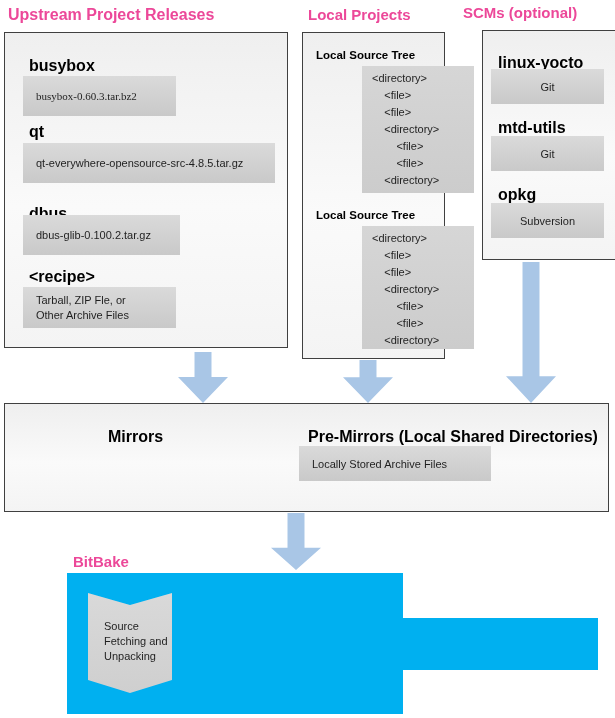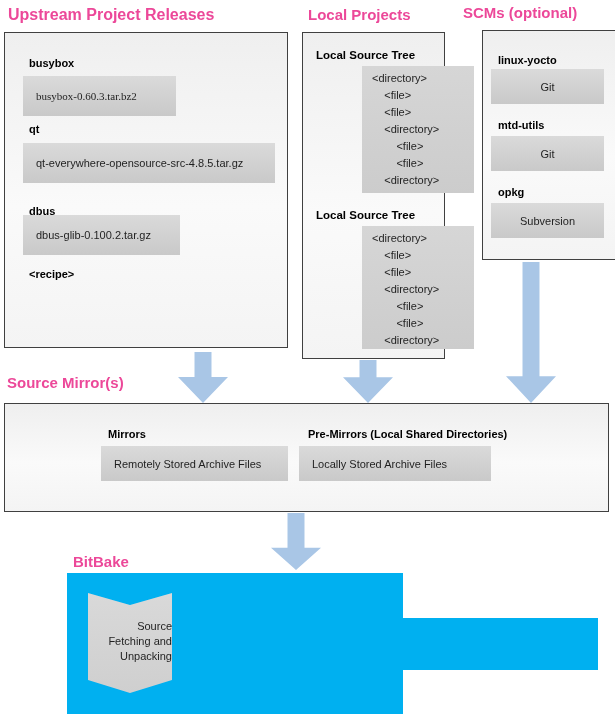--- a/index.html
+++ b/index.html
@@ -9,21 +9,21 @@
   }
   .section-title{
     position:absolute;font-size:15px;font-weight:bold;color:#ec4899;white-space:nowrap;
   }
   .outer-box{
     position:absolute;border:1.5px solid #404040;
     background:linear-gradient(180deg,#efefef 0%,#fafafa 55%,#f4f4f4 100%);
     box-sizing:border-box;
   }
   .item-label{
-    position:absolute;font-size:11px;font-weight:bold;color:#000;white-space:nowrap;
+    position:absolute;font-size:16px;font-weight:bold;color:#000;white-space:nowrap;
   }
   .gray-box{
     position:absolute;background:linear-gradient(180deg,#dadada 0%,#c9c9c9 100%);
     font-size:11px;display:flex;align-items:center;box-sizing:border-box;
     padding-left:13px;color:#1f1f1f;
   }
   .gray-box.center{justify-content:center;padding-left:0;}
   .gray-box.multiline{white-space:pre-line;line-height:15px;}
   .tree-box{
     position:absolute;background:linear-gradient(180deg,#d6d6d6 0%,#cccccc 100%);
@@ -32,46 +32,47 @@
   }
   .arrow-down{position:absolute;background:#a9c6e6;}
   .a1{clip-path:polygon(33% 0,67% 0,67% 49%,100% 49%,50% 100%,0 49%,33% 49%);}
   .a2{clip-path:polygon(33% 0,67% 0,67% 40%,100% 40%,50% 100%,0 40%,33% 40%);}
   .a3{clip-path:polygon(33% 0,67% 0,67% 81%,100% 81%,50% 100%,0 81%,33% 81%);}
   .a4{clip-path:polygon(33% 0,67% 0,67% 61%,100% 61%,50% 100%,0 61%,33% 61%);}
   .blue-rect{position:absolute;background:#00b0f0;}
   .ribbon{
     position:absolute;background:linear-gradient(180deg,#d9d9d9,#cfcfcf);
     clip-path:polygon(0 0,50% 12%,100% 0,100% 87%,50% 100%,0 87%);
-    font-size:11px;line-height:15px;text-align:right;white-space:pre-line;
-    box-sizing:border-box;padding-top:26px;color:#1f1f1f;
+    font-size:11px;line-height:15px;text-align:left;white-space:pre-line;
+    box-sizing:border-box;padding-top:26px;color:#1f1f1f;padding-left:16px;
   }
 </style>
 </head>
 <body>
 
 <div id="canvas">
 
   <div class="section-title" style="left:8px;top:6px;font-size:16px;">Upstream Project Releases</div>
   <div class="section-title" style="left:308px;top:6px;">Local Projects</div>
   <div class="section-title" style="left:463px;top:4px;">SCMs (optional)</div>
-  <div class="section-title" style="left:7px;top:374px;">Source Mirror(s)</div>
   <div class="section-title" style="left:73px;top:553px;">BitBake</div>
 
   <div class="outer-box" style="left:4px;top:32px;width:284px;height:316px;">
     <div class="item-label" style="left:24px;top:24px;">busybox</div>
     <div class="gray-box" style="left:18px;top:43px;width:153px;height:40px;font-family:Liberation Serif, serif;">busybox-0.60.3.tar.bz2</div>
 
     <div class="item-label" style="left:24px;top:90px;">qt</div>
     <div class="gray-box" style="left:18px;top:110px;width:252px;height:40px;">qt-everywhere-opensource-src-4.8.5.tar.gz</div>
 
     <div class="item-label" style="left:24px;top:160px;margin-top:12px;">dbus</div>
     <div class="gray-box" style="left:18px;top:182px;width:157px;height:40px;">dbus-glib-0.100.2.tar.gz</div>
 
     <div class="item-label" style="left:24px;top:235px;">&lt;recipe&gt;</div>
+    <div class="gray-box multiline" style="left:18px;top:254px;width:153px;height:41px;">Tarball, ZIP Fle, or
+Other Archive Files</div>
   </div>
 
   <div class="outer-box" style="left:302px;top:32px;width:143px;height:327px;">
     <div class="item-label" style="left:13px;top:16px;font-size:11.5px;">Local Source Tree</div>
     <div class="tree-box" style="left:11px;top:33px;width:112px;height:127px;">&lt;directory&gt;
     &lt;file&gt;
     &lt;file&gt;
     &lt;directory&gt;
         &lt;file&gt;
         &lt;file&gt;
@@ -97,21 +98,20 @@
     <div class="item-label" style="left:15px;top:155px;">opkg</div>
     <div class="gray-box center" style="left:8px;top:172px;width:113px;height:35px;">Subversion</div>
   </div>
 
   <div class="arrow-down a1" style="left:178px;top:352px;width:50px;height:51px;"></div>
   <div class="arrow-down a2" style="left:343px;top:360px;width:50px;height:43px;"></div>
   <div class="arrow-down a3" style="left:506px;top:262px;width:50px;height:141px;"></div>
 
   <div class="outer-box" style="left:4px;top:403px;width:605px;height:109px;">
     <div class="item-label" style="left:103px;top:24px;">Mirrors</div>
-    <div class="gray-box" style="left:96px;top:42px;width:187px;height:35px;">Remotely Stored Archive Files</div>
 
     <div class="item-label" style="left:303px;top:24px;">Pre-Mirrors (Local Shared Directories)</div>
     <div class="gray-box" style="left:294px;top:42px;width:192px;height:35px;">Locally Stored Archive Files</div>
   </div>
 
   <div class="arrow-down a4" style="left:271px;top:513px;width:50px;height:57px;"></div>
 
   <div class="blue-rect" style="left:67px;top:573px;width:336px;height:141px;"></div>
   <div class="blue-rect" style="left:403px;top:618px;width:195px;height:52px;"></div>
   <div class="ribbon" style="left:88px;top:593px;width:84px;height:100px;">Source

